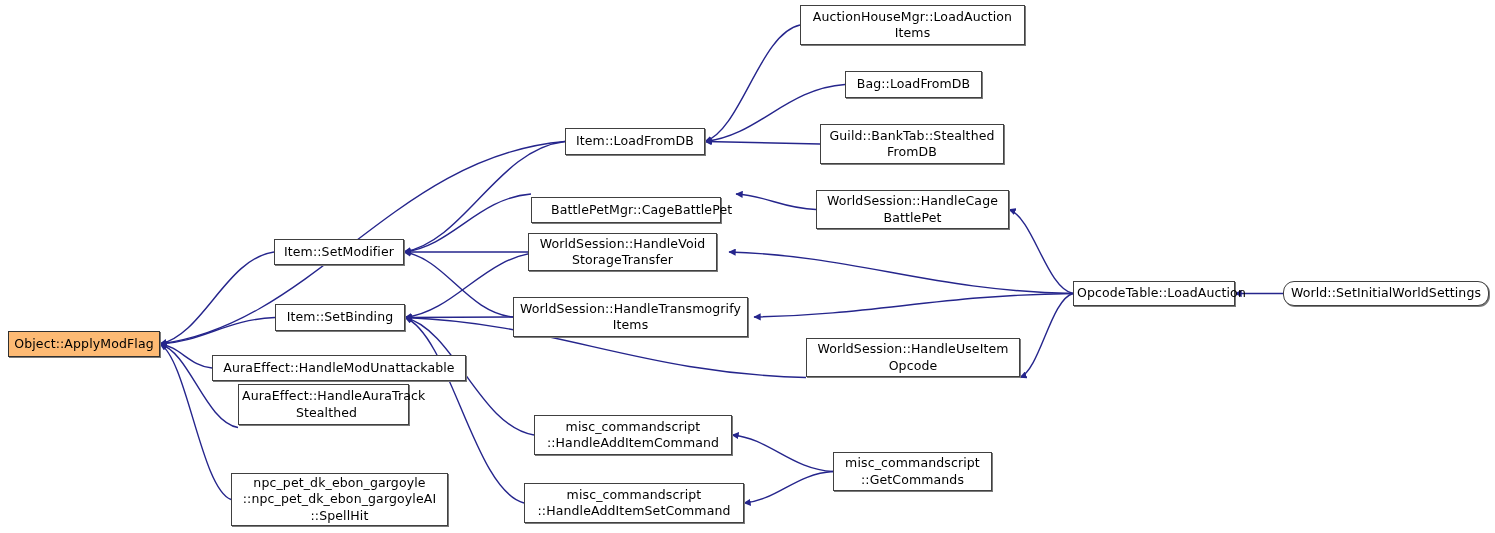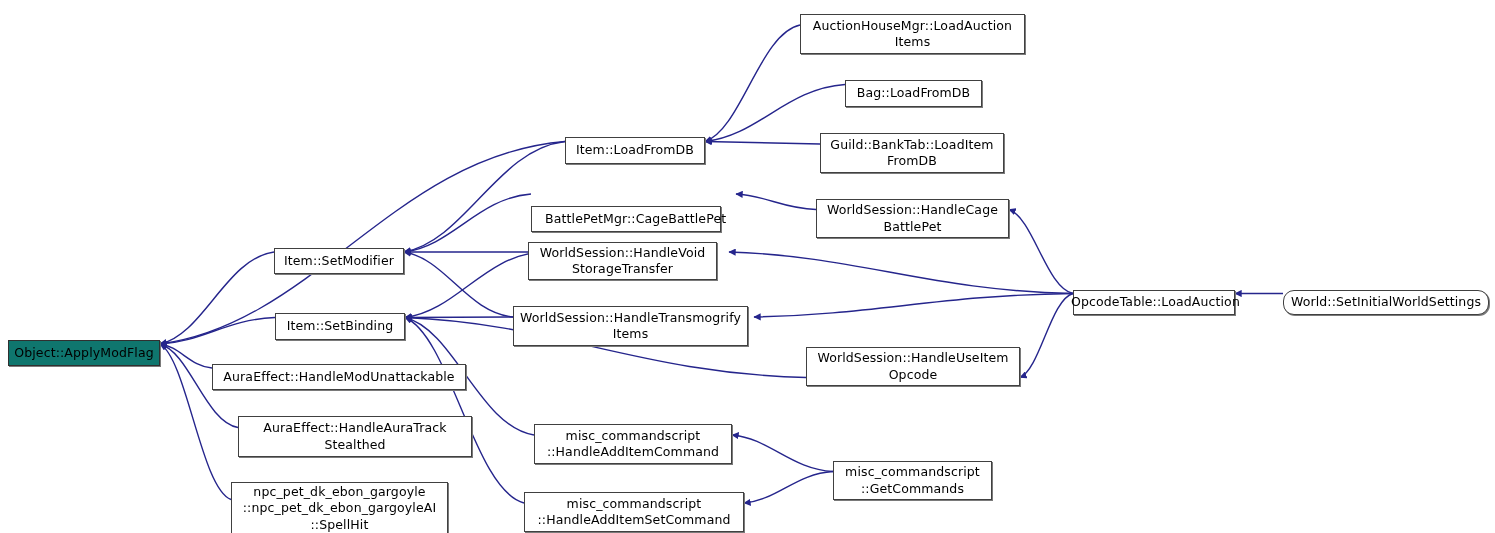--- a/index.html
+++ b/index.html
@@ -26,28 +26,27 @@
     position: absolute;
     box-sizing: border-box;
     border: 1px solid #404040;
     background: #ffffff;
     color: #000000;
     font-size: 12.5px;
     line-height: 1.32;
     text-align: center;
     display: flex;
     align-items: center;
-    justify-content: flex-end;
+    justify-content: flex-start;
     white-space: pre-line;
     letter-spacing: 0.01em;
     box-shadow: 1px 1px 0 0 #7a7a7a;
-    margin-top: 9px;
   }
   .node.highlight {
-    background: #0f766e;
+    background: #fdba74;
     border-color: #303030;
   }
   .node span { display: block; width: 100%; padding: 0 3px; }
 </style>
 </head>
 <body>
 
 <div id="canvas">
   <svg class="edges" viewBox="0 0 1495 533" preserveAspectRatio="none">
     <defs>
@@ -88,33 +87,33 @@
       <div class="node highlight" style="left: 8px; top: 331px; width: 152px; height: 26px;"><span>Object::ApplyModFlag</span></div>
       <div class="node" style="left: 565px; top: 128px; width: 140px; height: 27px;"><span>Item::LoadFromDB</span></div>
       <div class="node" style="left: 274px; top: 239px; width: 130px; height: 26px;"><span>Item::SetModifier</span></div>
       <div class="node" style="left: 275px; top: 304px; width: 130px; height: 27px;"><span>Item::SetBinding</span></div>
       <div class="node" style="left: 531px; top: 197px; width: 190px; height: 26px; padding-left: 16px;"><span>BattlePetMgr::CageBattlePet</span></div>
       <div class="node" style="left: 528px; top: 233px; width: 189px; height: 38px;"><span>WorldSession::HandleVoid
 StorageTransfer</span></div>
       <div class="node" style="left: 513px; top: 297px; width: 235px; height: 40px;"><span>WorldSession::HandleTransmogrify
 Items</span></div>
       <div class="node" style="left: 212px; top: 355px; width: 254px; height: 26px;"><span>AuraEffect::HandleModUnattackable</span></div>
-      <div class="node" style="left: 238px; top: 407px; width: 234px; height: 41px;"><span>AuraEffect::HandleAuraTrack
+      <div class="node" style="left: 238px; top: 384px; width: 171px; height: 41px;"><span>AuraEffect::HandleAuraTrack
 Stealthed</span></div>
       <div class="node" style="left: 231px; top: 473px; width: 217px; height: 53px;"><span>npc_pet_dk_ebon_gargoyle
 ::npc_pet_dk_ebon_gargoyleAI
 ::SpellHit</span></div>
       <div class="node" style="left: 534px; top: 415px; width: 198px; height: 40px;"><span>misc_commandscript
 ::HandleAddItemCommand</span></div>
       <div class="node" style="left: 524px; top: 483px; width: 220px; height: 40px;"><span>misc_commandscript
 ::HandleAddItemSetCommand</span></div>
       <div class="node" style="left: 800px; top: 5px; width: 225px; height: 40px;"><span>AuctionHouseMgr::LoadAuction
 Items</span></div>
       <div class="node" style="left: 845px; top: 71px; width: 137px; height: 27px;"><span>Bag::LoadFromDB</span></div>
-      <div class="node" style="left: 820px; top: 124px; width: 184px; height: 40px;"><span>Guild::BankTab::LoadItem
+      <div class="node" style="left: 820px; top: 124px; width: 184px; height: 40px;"><span>Guild::BankTab::Stealthed
 FromDB</span></div>
       <div class="node" style="left: 816px; top: 190px; width: 193px; height: 39px;"><span>WorldSession::HandleCage
 BattlePet</span></div>
       <div class="node" style="left: 806px; top: 338px; width: 214px; height: 39px;"><span>WorldSession::HandleUseItem
 Opcode</span></div>
       <div class="node" style="left: 833px; top: 452px; width: 159px; height: 39px;"><span>misc_commandscript
 ::GetCommands</span></div>
       <div class="node" style="left: 1073px; top: 281px; width: 162px; height: 25px;"><span>OpcodeTable::LoadAuction</span></div>
       <div class="node" style="left: 1283px; top: 281px; width: 206px; height: 25px; border-radius: 11px;"><span>World::SetInitialWorldSettings</span></div>
     </div>

